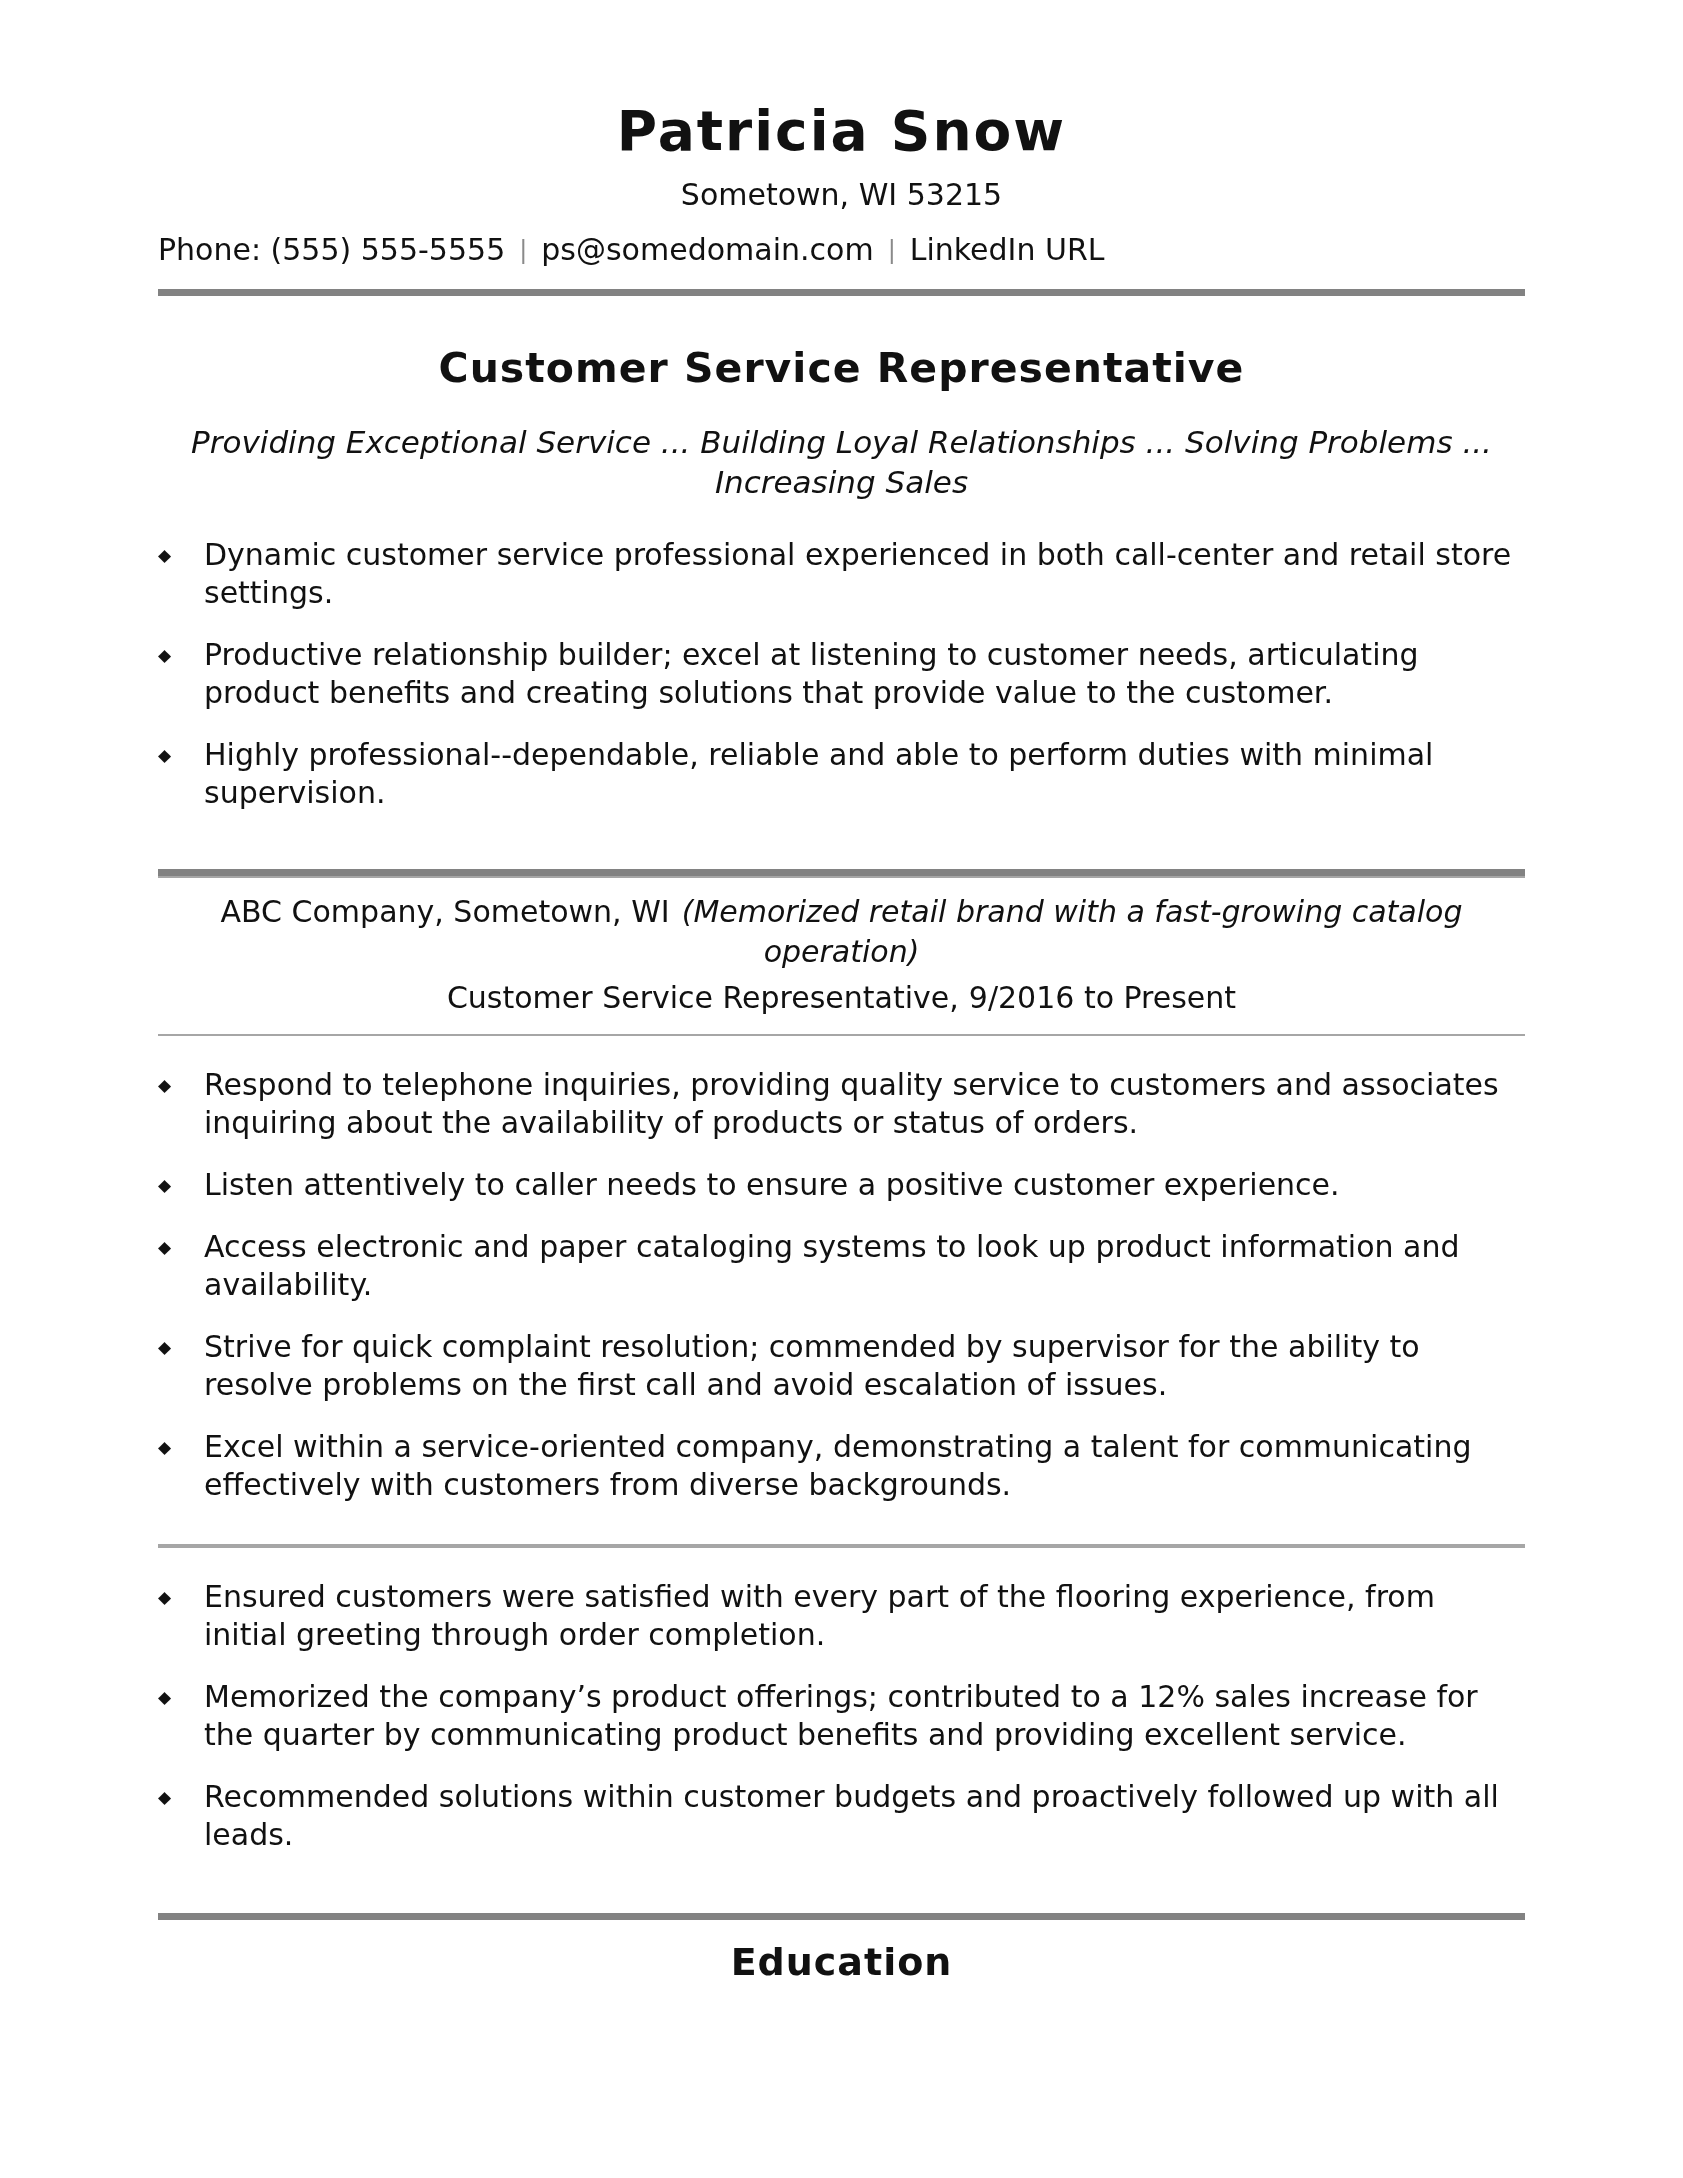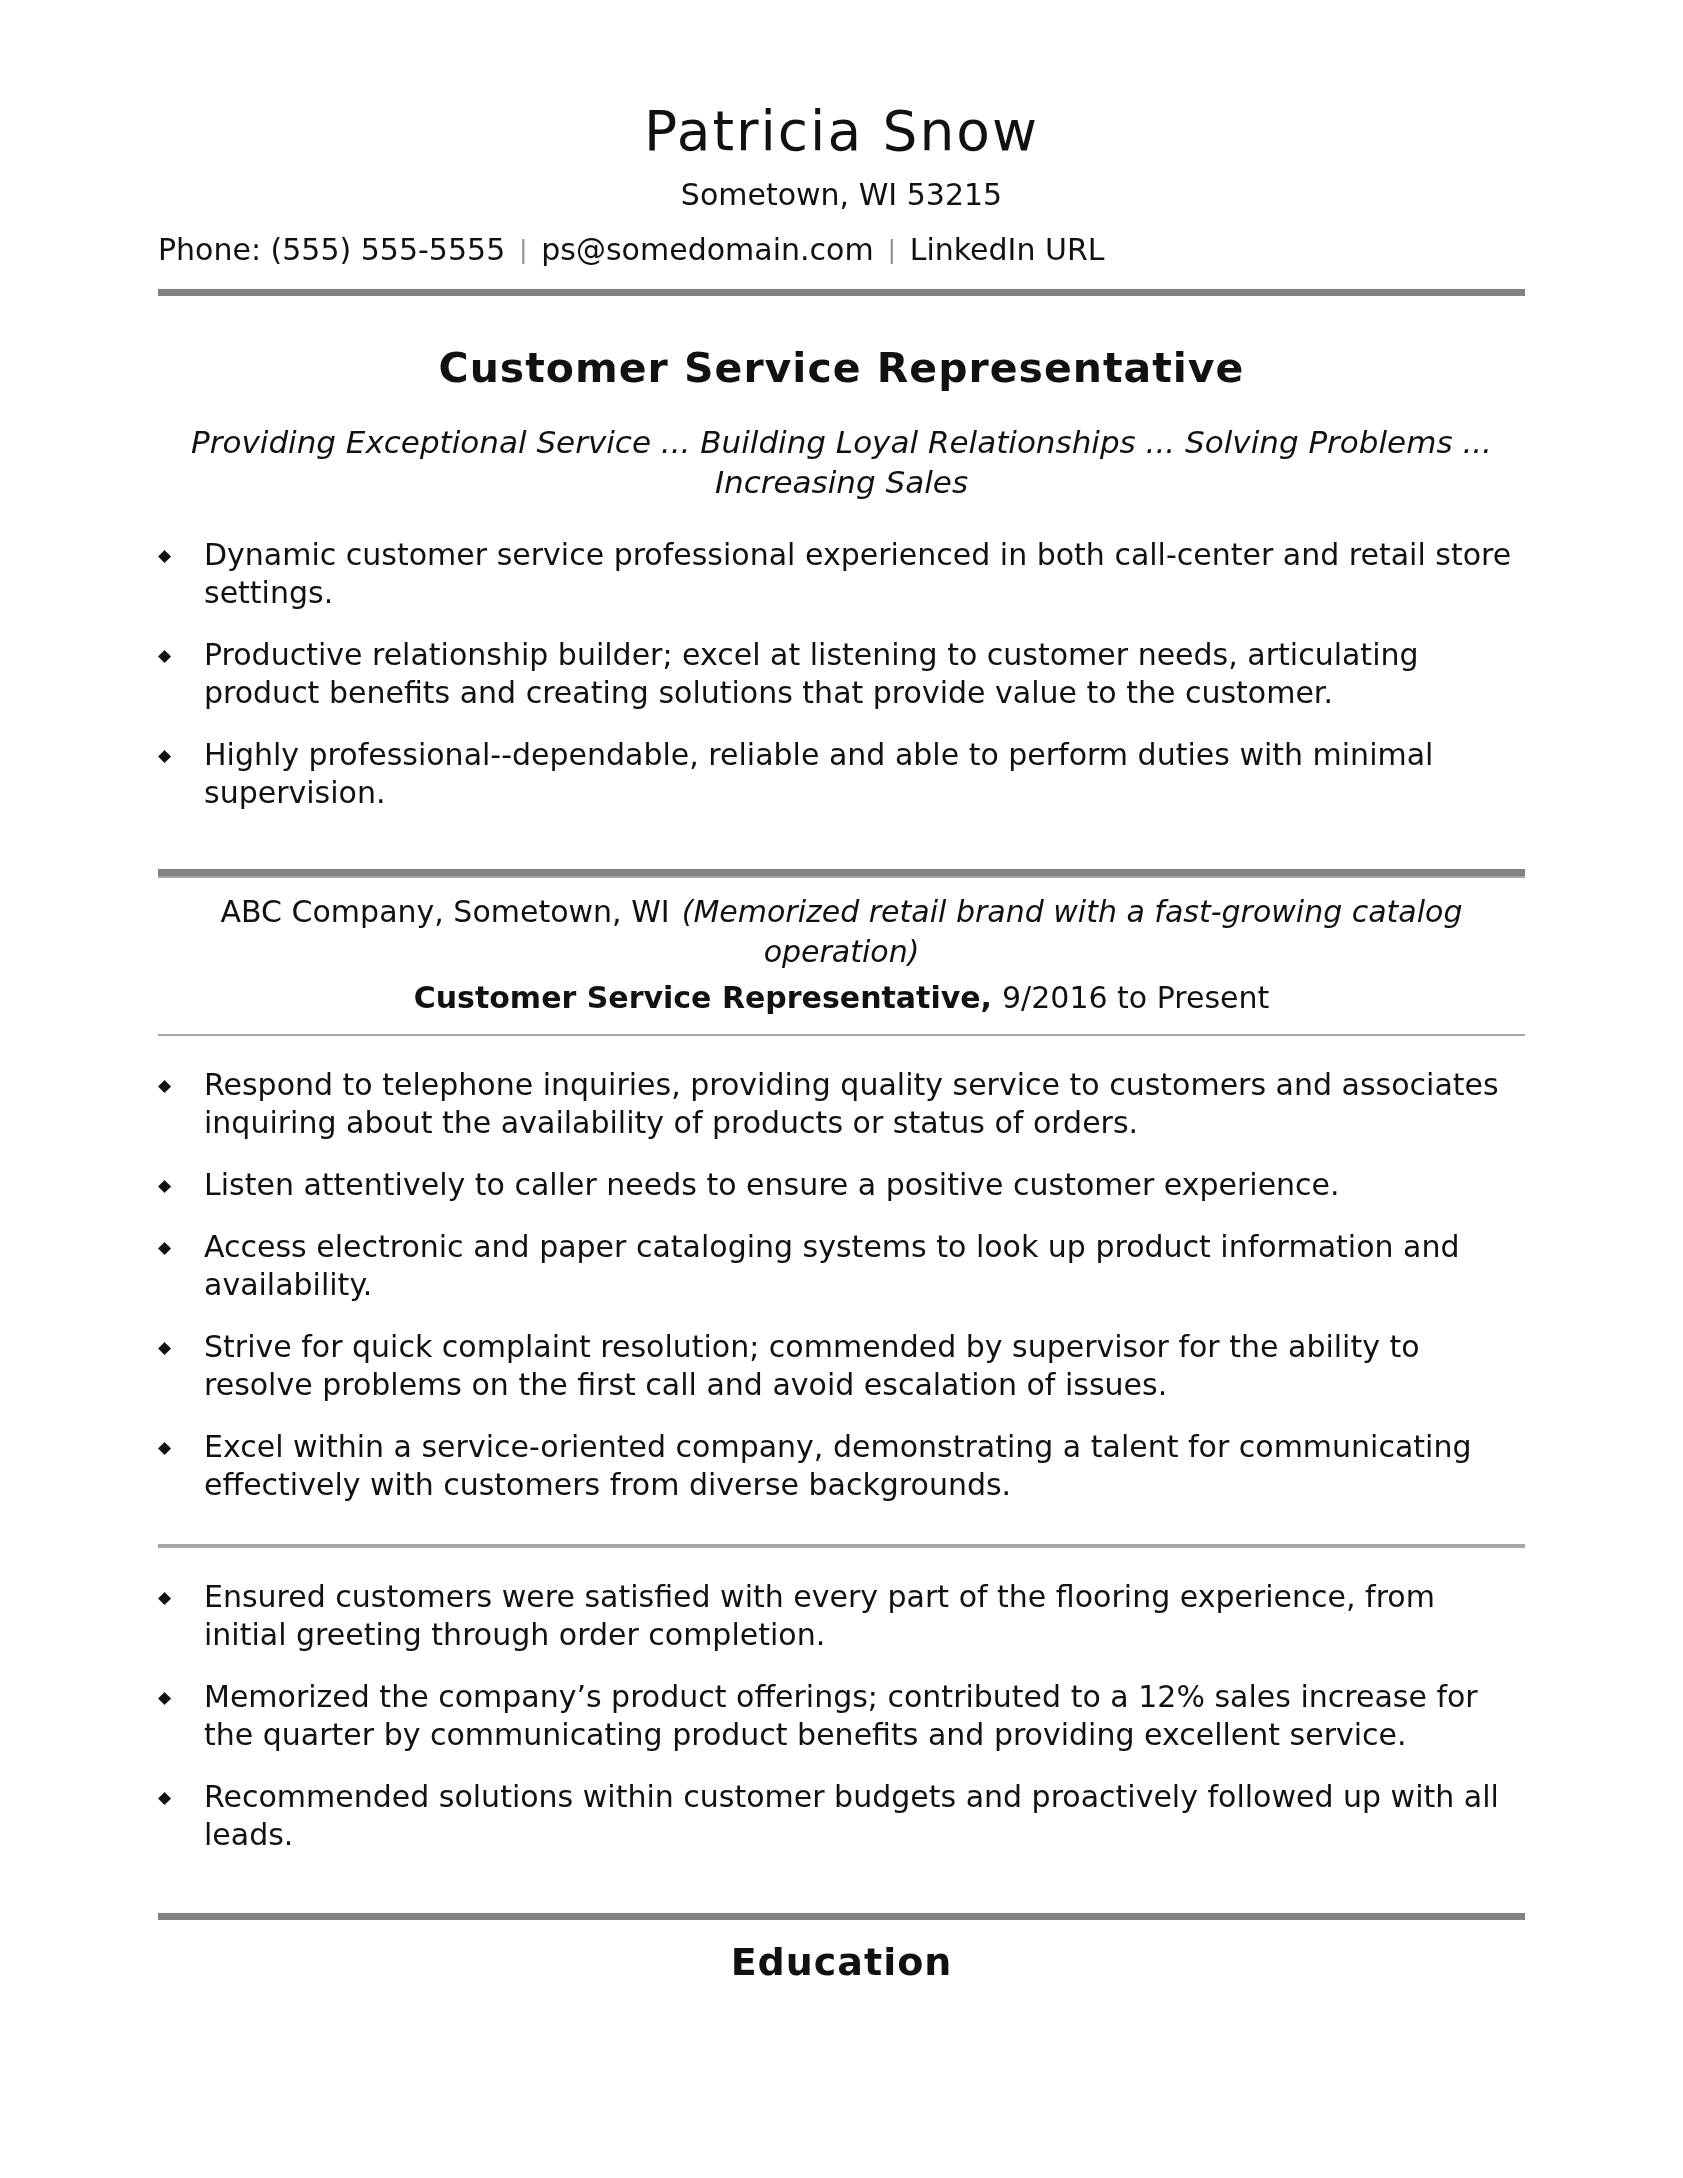--- a/index.html
+++ b/index.html
@@ -18,21 +18,21 @@
     box-sizing: border-box;
     width: 1683px;
     height: 2178px;
     padding: 99px 158px 0 158px;
   }
   
   .name {
     margin: 0 0 14px 0;
     text-align: center;
     font-size: 55px;
-    font-weight: normal;
+    font-weight: bold;
     letter-spacing: 2px;
   }
   .location {
     text-align: center;
     font-size: 30px;
     margin-bottom: 20px;
   }
   .contact {
     text-align: left;
     font-size: 30px;
@@ -103,21 +103,21 @@
   .exp-rule-top { margin-top: 57px; }
   .edu-rule-top { margin-top: 59px; }
   .job-header {
     text-align: center;
     font-size: 30px;
     line-height: 40px;
     padding: 14px 40px 16px 40px;
   }
   .company-detail { font-style: italic; }
   .title-line { margin-top: 6px; }
-  .bold { font-weight: bold; }
+  .bold { font-weight: normal; }
   .job-title { margin-right: 10px; }
   .company { margin-right: 12px; }
   .job-block-gap { margin-top: 40px; }
   ul.bullets.job-bullets { margin-top: 30px; }
   ul.bullets.job-bullets-end { margin-bottom: 40px; }
 </style>
 </head>
 <body>
 
 <div class="page">

